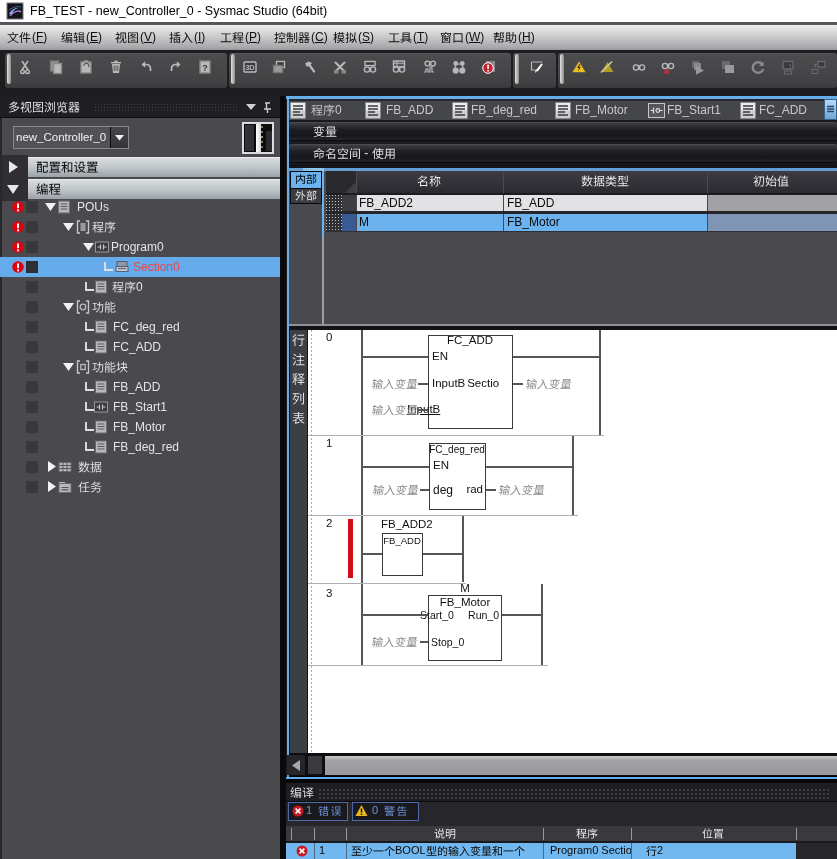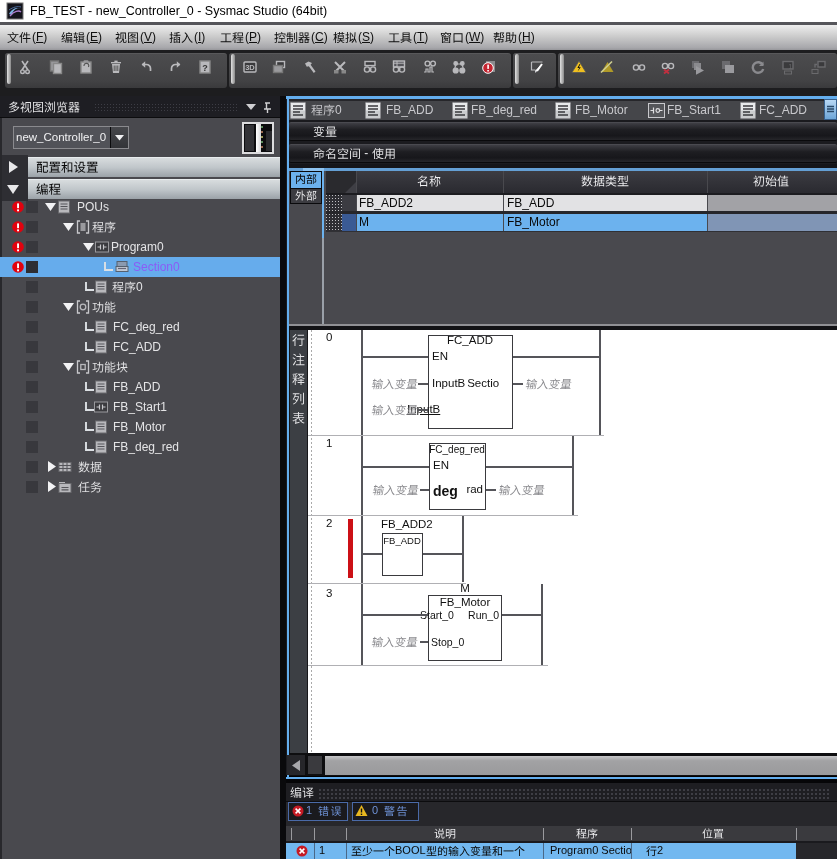--- a/index.html
+++ b/index.html
@@ -417,21 +417,21 @@
     </svg>
     <div style="left:26px;top:261px;width:12px;height:12px;background:#2e2e33"></div>
     <svg class="t" style="left:104px;top:262px" width="9" height="10">
       <path d="M1 0 V8 H9" stroke="#dce0e4" fill="none" stroke-width="1.9"></path>
     </svg>
     <svg class="t" style="left:115px;top:260px" width="14" height="14">
       <rect x="2" y="1.5" width="10" height="5" fill="#8a9ab0" stroke="#55606e"></rect>
       <rect x="1" y="6.5" width="12" height="5" fill="#c0c8d4" stroke="#55606e"></rect>
       <path d="M3 8.5 h8" stroke="#667" stroke-width="1.2"></path>
     </svg>
-    <span class="s" style="left:133.0px;top:260.8px;font-size:12px;color:#8b5cf6;">Section0</span>
+    <span class="s" style="left:133.0px;top:260.8px;font-size:12px;color:#ef4444;">Section0</span>
     <div style="left:26px;top:281px;width:12px;height:12px;background:#38383d"></div>
     <svg class="t" style="left:85px;top:282px" width="9" height="10">
       <path d="M1 0 V8 H9" stroke="#dce0e4" fill="none" stroke-width="1.9"></path>
     </svg>
     <svg class="t" style="left:94px;top:280px" width="14" height="14">
       <rect x="1.5" y="1" width="11" height="12" fill="#b8b8bc" stroke="#6a6a6e"></rect>
       <path d="M3.5 4 h7 M3.5 6.5 h7 M3.5 9 h7" stroke="#55555a" stroke-width="1.2"></path>
     </svg>
     <svg class="t" style="left:112.0px;top:0">
       <g transform="translate(0,291.6) scale(0.012000,-0.012000)" fill="#e4e4e6">
@@ -771,21 +771,21 @@
       </g>
     </svg>
     <div style="left:361px;top:436px;width:2px;height:80px;background:#55555a"></div>
     <div style="left:572px;top:436px;width:2px;height:80px;background:#55555a"></div>
     <div style="left:308px;top:515px;width:270px;height:1px;background:#b0b0b4"></div>
     <div style="left:363px;top:466px;width:66px;height:2px;background:#55555a"></div>
     <div style="left:486px;top:466px;width:87px;height:2px;background:#55555a"></div>
     <div style="left:429px;top:443px;width:57px;height:67px;background:#fff;border:1.5px solid #3a3a3e"></div>
     <span class="s" style="left:429.2px;top:444.8px;font-size:10px;color:#111;font-weight:normal;">FC_deg_red</span>
     <span class="s" style="left:433.0px;top:460.0px;font-size:11.5px;color:#111;font-weight:normal;">EN</span>
-    <span class="s" style="left:433.0px;top:484.0px;font-size:14px;color:#111;font-weight:bold;text-align:center;">deg</span>
+    <span class="s" style="left:433.0px;top:484.0px;font-size:12px;color:#111;font-weight:normal;text-align:center;">deg</span>
     <span class="s" style="left:466.4px;top:484.0px;font-size:11.5px;color:#111;font-weight:normal;">rad</span>
     <div style="left:420px;top:489px;width:9px;height:2px;background:#55555a"></div>
     <div style="left:486px;top:489px;width:10px;height:2px;background:#55555a"></div>
     <svg class="t" style="left:372.0px;top:0">
       <g transform="translate(0,494.4) scale(0.011500,-0.011500) skewX(10)" fill="#8a8a8e">
         <use href="#c8f93"></use>
         <use href="#c5165" x="1000"></use>
         <use href="#c53d8" x="2000"></use>
         <use href="#c91cf" x="3000"></use>
       </g>

